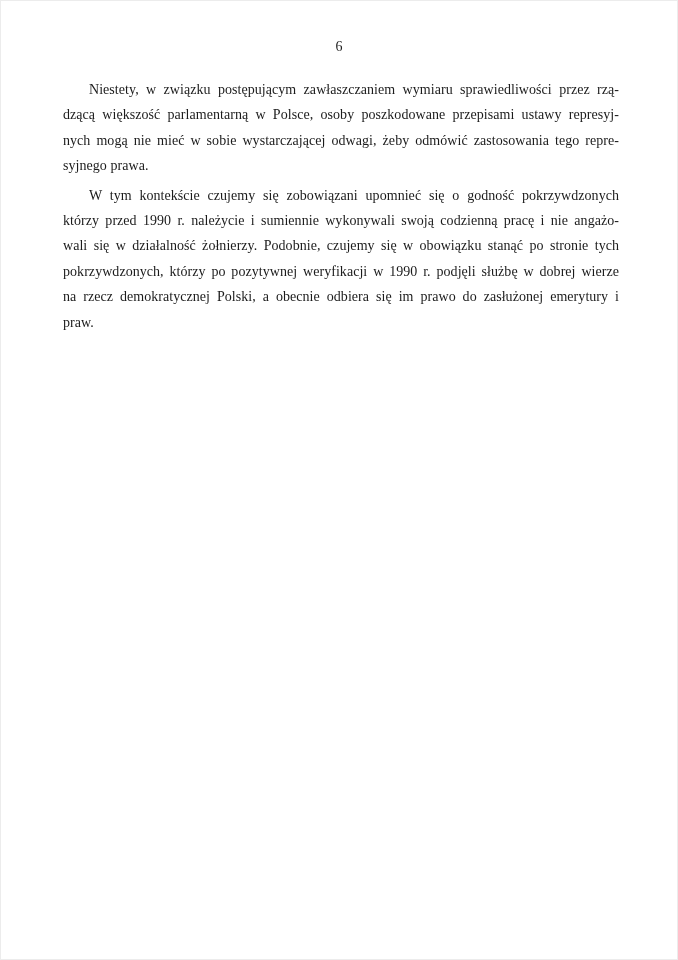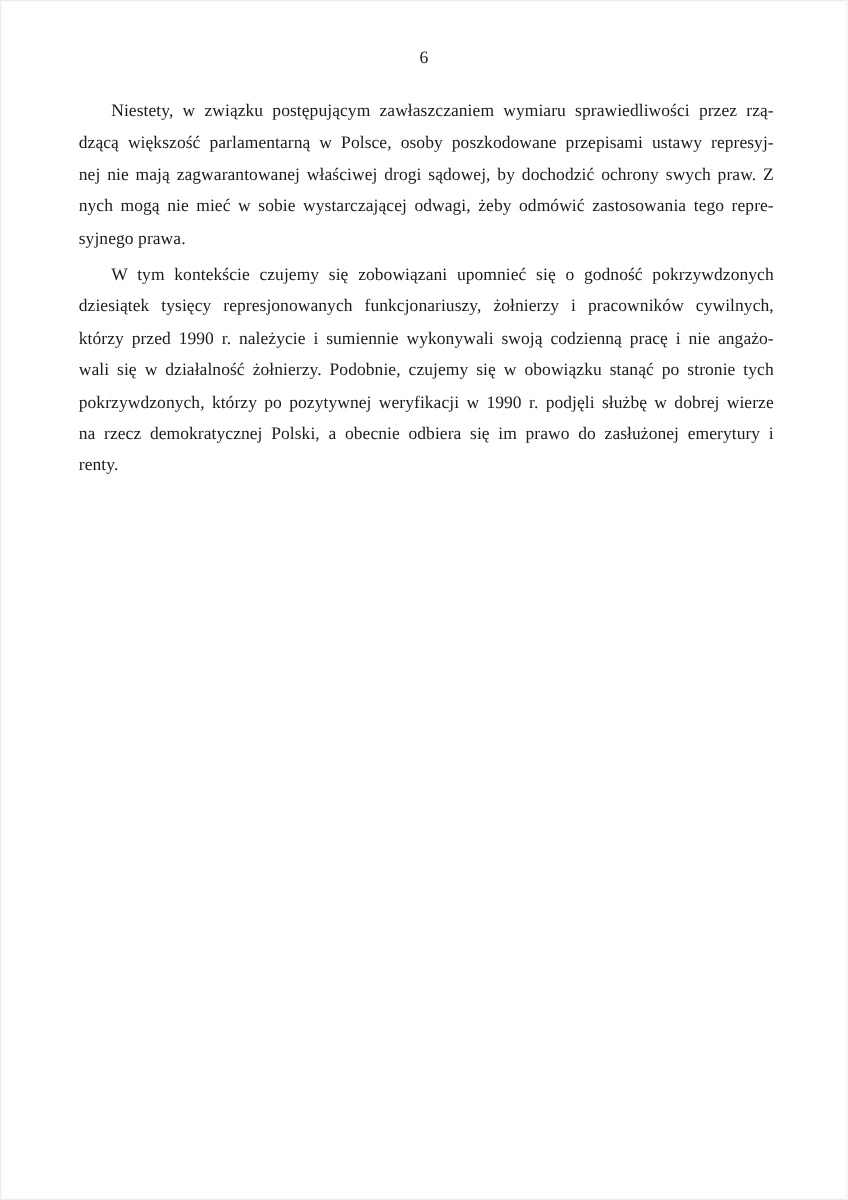--- a/index.html
+++ b/index.html
@@ -65,30 +65,28 @@
 
 <div class="page">
 
   <div class="page-number">6</div>
 
   <div class="text-block">
 
     <div class="paragraph">
       <div class="line indent">Niestety, w związku postępującym zawłaszczaniem wymiaru sprawiedliwości przez rzą-</div>
       <div class="line">dzącą większość parlamentarną w Polsce, osoby poszkodowane przepisami ustawy represyj-</div>
-      <div class="line">nej nie mają zagwarantowanej właściwej drogi sądowej, by dochodzić ochrony swych praw. Z</div>
       <div class="line">nych mogą nie mieć w sobie wystarczającej odwagi, żeby odmówić zastosowania tego repre-</div>
       <div class="line last">syjnego prawa.</div>
     </div>
 
     <div class="paragraph">
       <div class="line indent">W tym kontekście czujemy się zobowiązani upomnieć się o godność pokrzywdzonych</div>
-      <div class="line">dziesiątek tysięcy represjonowanych funkcjonariuszy, żołnierzy i pracowników cywilnych,</div>
       <div class="line">którzy przed 1990 r. należycie i sumiennie wykonywali swoją codzienną pracę i nie angażo-</div>
       <div class="line">wali się w działalność żołnierzy. Podobnie, czujemy się w obowiązku stanąć po stronie tych</div>
       <div class="line">pokrzywdzonych, którzy po pozytywnej weryfikacji w 1990 r. podjęli służbę w dobrej wierze</div>
       <div class="line">na rzecz demokratycznej Polski, a obecnie odbiera się im prawo do zasłużonej emerytury i</div>
-      <div class="line last">renty.</div>
+      <div class="line last">praw.</div>
     </div>
 
   </div>
 
 </div>
 
 </body></html>

